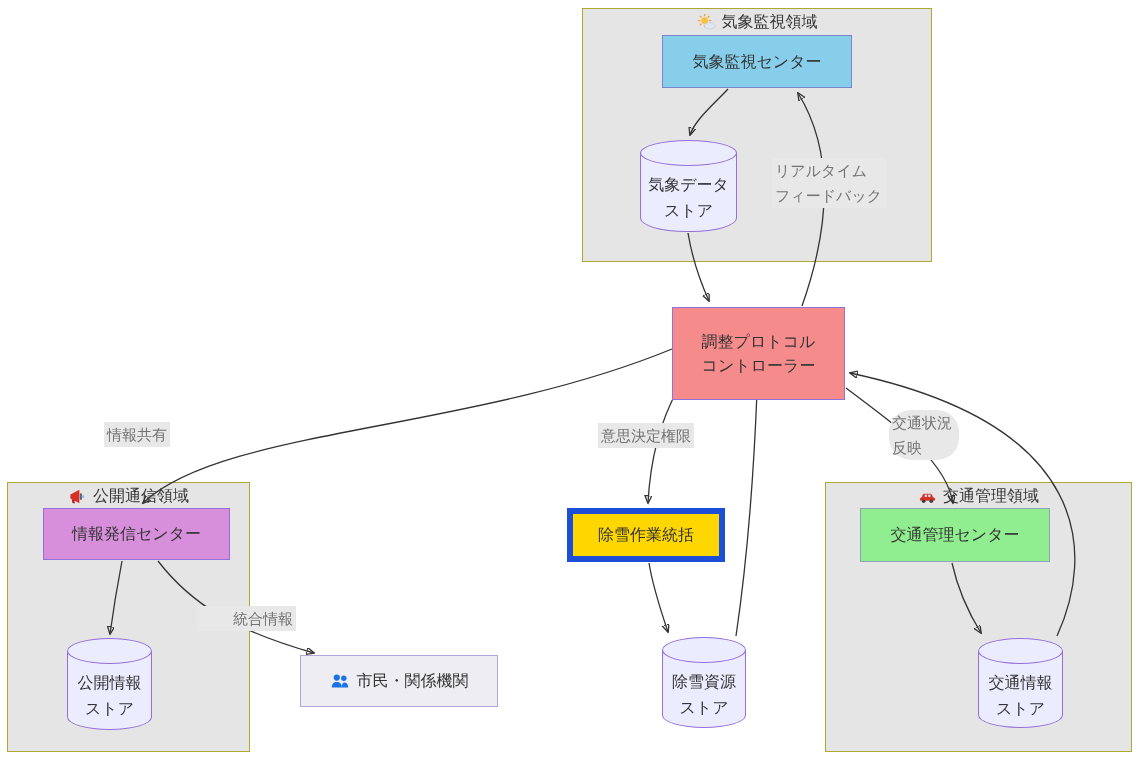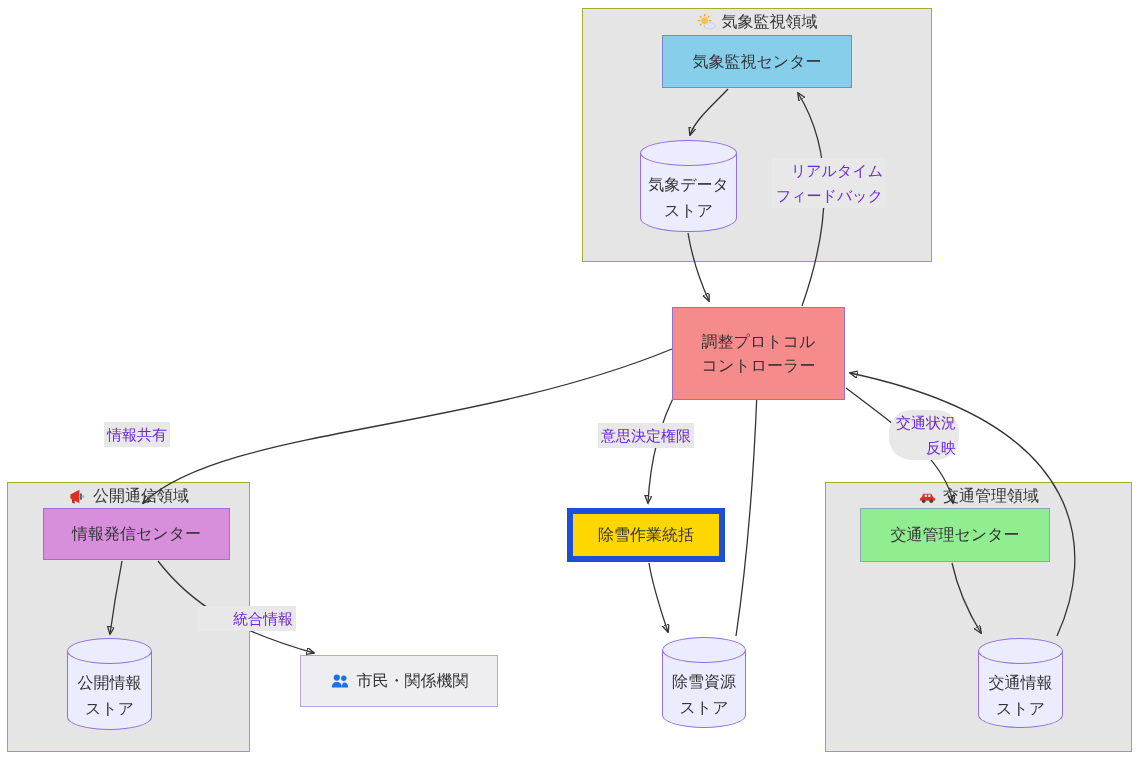--- a/index.html
+++ b/index.html
@@ -33,21 +33,21 @@
   .cyl{position:absolute;z-index:10;}
   .cyl-top{position:absolute;left:0;right:0;top:0;height:26px;background:#ECECFF;border:1px solid #9370DB;border-radius:50%;box-sizing:border-box;z-index:2;}
   .cyl-body{position:absolute;left:0;right:0;top:13px;bottom:0;background:#ECECFF;border:1px solid #9370DB;border-top:none;box-sizing:border-box;border-radius:0 0 46px 46px / 0 0 14px 14px;z-index:1;}
   .cyl-label{position:absolute;left:-10px;right:-10px;top:32px;text-align:center;font-size:16px;line-height:26px;z-index:3;white-space:pre-line;}
   #n-weather-store{left:640px;top:140px;width:97px;height:92px;}
   #n-public-store{left:67px;top:638px;width:85px;height:92px;}
   #n-snow-store{left:662px;top:637px;width:84px;height:91px;}
   #n-traffic-store{left:978px;top:638px;width:85px;height:90px;}
 
   
-  .edge-label{position:absolute;z-index:12;background:#e8e8e8;color:#6d28d9;font-size:15px;line-height:25px;padding:0 3px;text-align:right;white-space:pre-line;}
+  .edge-label{position:absolute;z-index:12;background:#e8e8e8;color:#737373;font-size:15px;line-height:25px;padding:0 3px;text-align:left;white-space:pre-line;}
   #l-feedback{left:772px;top:158px;width:108px;}
   #l-sharing{left:104px;top:422px;}
   #l-decision{left:598px;top:423px;}
   #l-traffic{left:889px;top:410px;width:64px;border-radius:22px;}
   #l-integrated{left:197px;top:606px;padding-left:36px;}
 </style>
 </head>
 <body>
 
 <div id="canvas">

